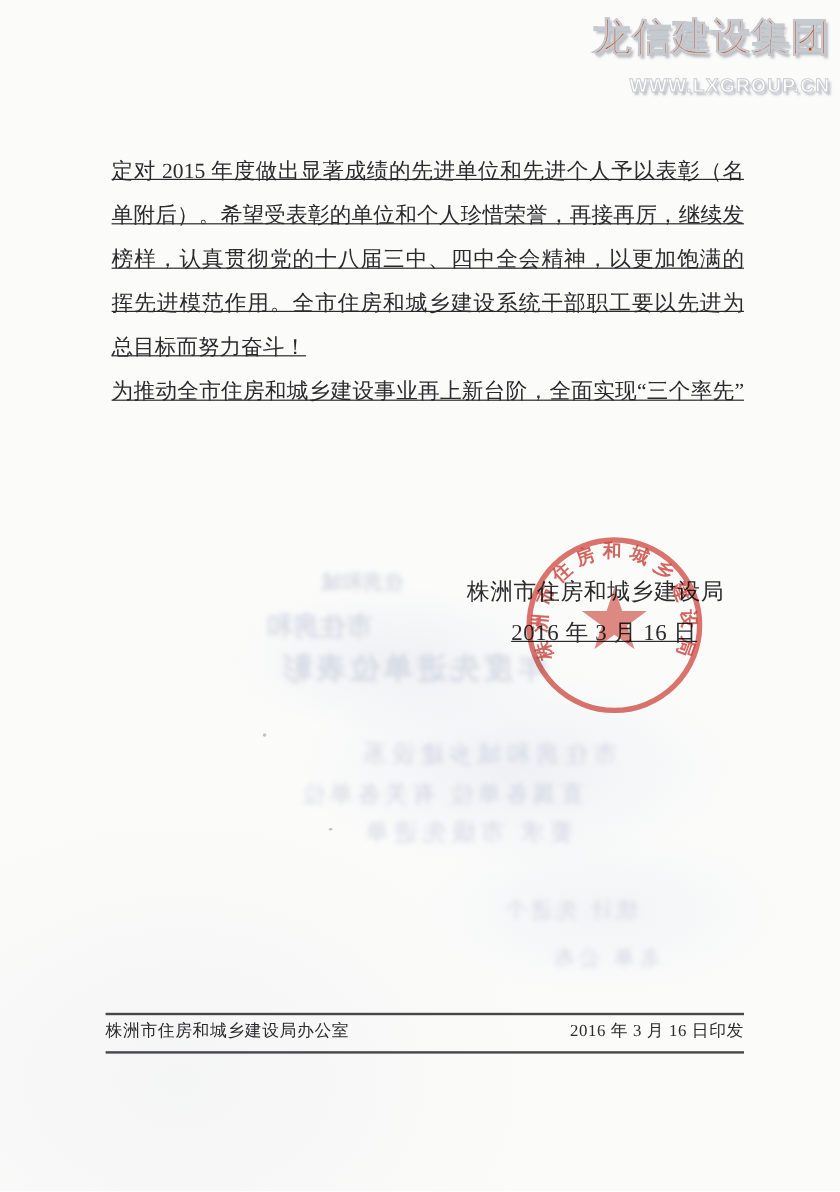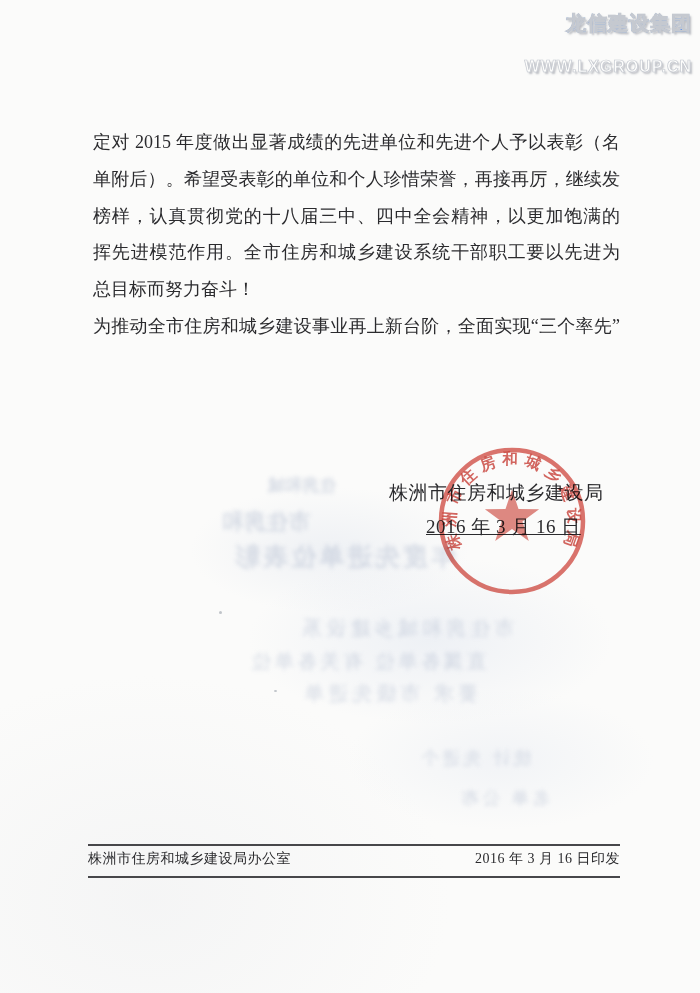--- a/index.html
+++ b/index.html
@@ -27,46 +27,46 @@
   
   .watermark {
     position: absolute;
     top: 10px; right: 8px;
     text-align: right;
     font-family: "Liberation Sans", "DejaVu Sans", sans-serif;
     font-weight: bold;
     z-index: 1;
   }
   .wm-title {
-    font-size: 20px;
+    font-size: 32px;
     letter-spacing: 1px;
-    color: #3b82f6;
+    color: #c2410c;
     -webkit-text-stroke: 0.8px #c5c9d0;
     text-shadow: 2px 2px 2px rgba(125,130,142,0.5), 0 0 1px rgba(170,173,180,0.5);
   }
   .wm-url {
-    margin-top: 21px;
+    margin-top: 10px;
     font-size: 16px;
     letter-spacing: 1px;
     color: #fdfdfc;
     -webkit-text-stroke: 0.7px #c5c9d0;
     text-shadow: 2px 2px 2px rgba(125,130,142,0.5);
   }
 
   
   .doc-body {
     position: absolute;
     left: 93px; top: 124px;
     width: 527px;
     font-size: 18px;
     line-height: 36.8px;
     color: #2b2b2e;
     z-index: 2;
   }
-  .doc-line { text-align: justify; text-align-last: justify; white-space: nowrap; }
+  .doc-line { text-align: justify; text-align-last: justify; white-space: nowrap; text-decoration: underline; }
   .doc-line.last { text-align-last: left; }
 
   
   .sig-org {
     position: absolute;
     left: 389px; top: 480px;
     font-size: 19px;
     letter-spacing: 0.5px;
     color: #2b2b2e;
     z-index: 2;

